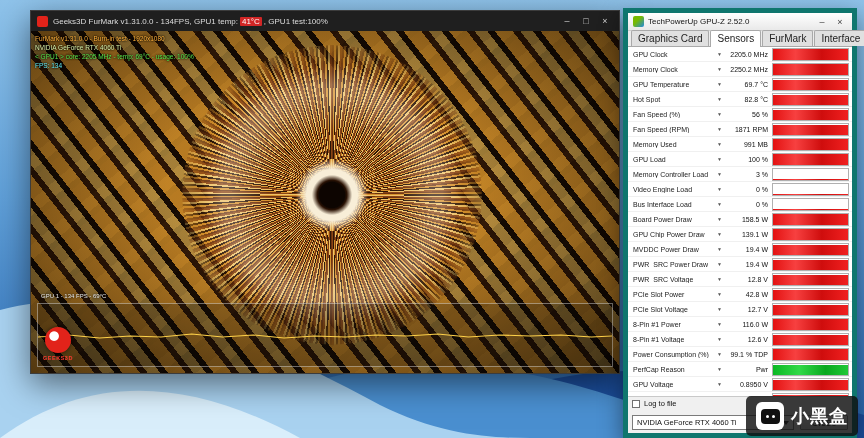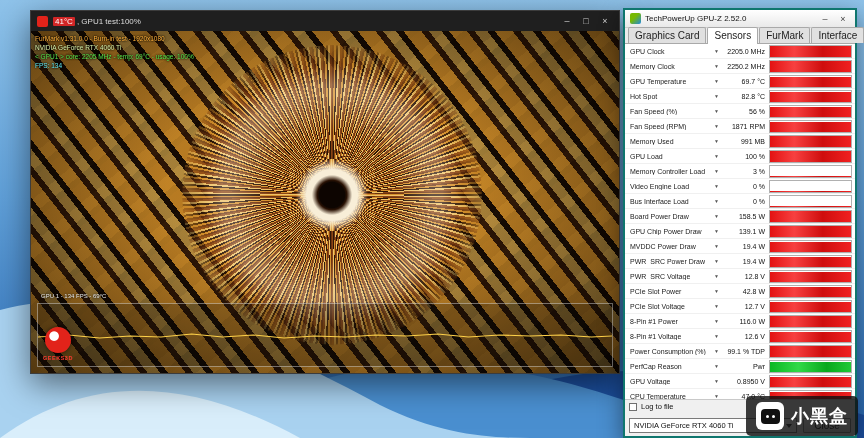--- a/index.html
+++ b/index.html
@@ -37,21 +37,21 @@
     border:1px solid rgba(255,255,255,.4); background:rgba(10,10,10,.22); }
   .fm-graph svg { width:100%; height:100%; display:block; }
   .fm-logo { position:absolute; left:10px; bottom:12px; width:34px; text-align:center; }
   .fm-logo-mark { width:26px; height:26px; margin:0 auto; border-radius:50%;
     background:radial-gradient(circle at 35% 35%, #fff 0 18%, #e2231a 22% 100%);
     box-shadow:0 0 4px rgba(0,0,0,.6); }
   .fm-logo-text { font-size:5.5px; color:#ff3b30; font-weight:bold; letter-spacing:.5px; margin-top:2px; }
 
   
   .gpuz { position:absolute; left:623px; top:8px; width:234px; height:430px;
-    background:#0369a1; border:2px solid #0f766e; box-shadow:0 8px 22px rgba(0,0,0,.45);
+    background:#0369a1; border:5px solid #0f766e; box-shadow:0 8px 22px rgba(0,0,0,.45);
     display:flex; flex-direction:column; }
   .gz-titlebar { height:18px; flex:none; display:flex; align-items:center; gap:4px; padding:0 5px;
     background:linear-gradient(#ffffff,#e9e9e9); border-bottom:1px solid #cfcfcf; }
   .gz-icon { width:11px; height:11px; border-radius:2px; background:linear-gradient(135deg,#76b900 40%,#1e88e5); flex:none; }
   .gz-title { font-size:8px; color:#111; flex:1; white-space:nowrap; overflow:hidden; }
   .gz-btn { font-size:9px; color:#444; width:14px; text-align:center; }
   .gz-tabs { display:flex; align-items:flex-end; gap:1px; padding:2px 3px 0; background:#ececec;
     border-bottom:1px solid #a9a9a9; height:16px; flex:none; }
   .gz-tab { font-size:10px; padding:2px 6px; border:1px solid #a9a9a9; border-bottom:none;
     background:#e0e0e0; border-radius:2px 2px 0 0; color:#222; white-space:nowrap; }
@@ -90,20 +90,21 @@
   <path d="M420,438 C560,340 700,365 864,415 L864,438 Z" fill="#1c4f9e"></path>
   <path d="M200,438 C360,330 520,350 720,438 Z" fill="#4a8fd0"></path>
   <path d="M0,438 L0,310 C120,278 240,330 380,405 C440,435 490,438 530,438 Z" fill="#a9d2f0"></path>
   <path d="M0,438 C90,372 190,378 300,438 Z" fill="#d9eefb"></path>
 </svg>
 
 <section class="furmark">
   <header class="fm-titlebar">
     <span class="fm-icon"></span>
     <span class="fm-title">
+      <span>Geeks3D FurMark v1.31.0.0 - 134FPS, GPU1 temp:</span>
       <span class="fm-temp">41°C</span>
       <span>, GPU1 test:100%</span>
     </span>
     <span class="fm-btns">
       <span class="fm-btn">–</span>
       <span class="fm-btn">□</span>
       <span class="fm-btn">×</span>
     </span>
   </header>
   <div class="fm-render">

